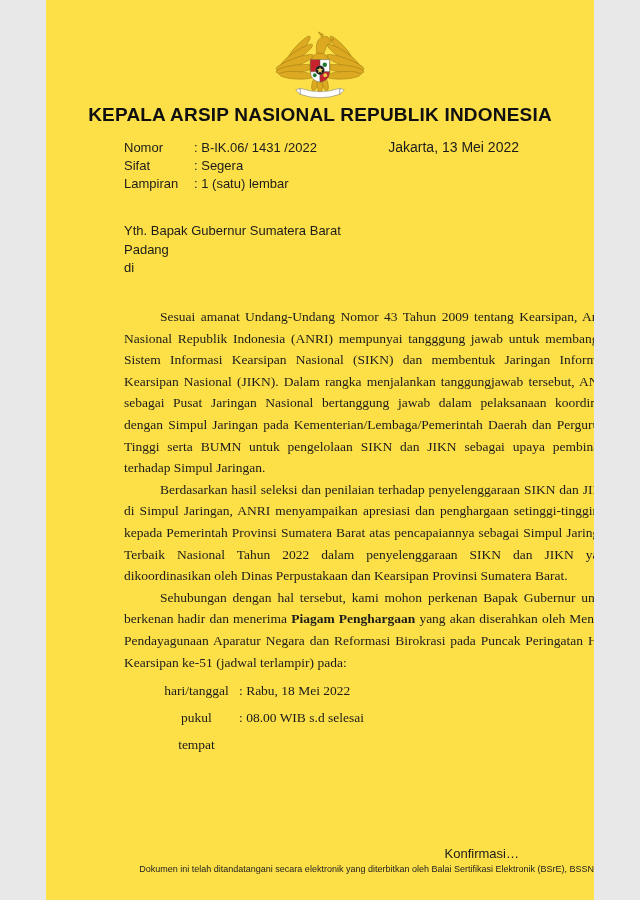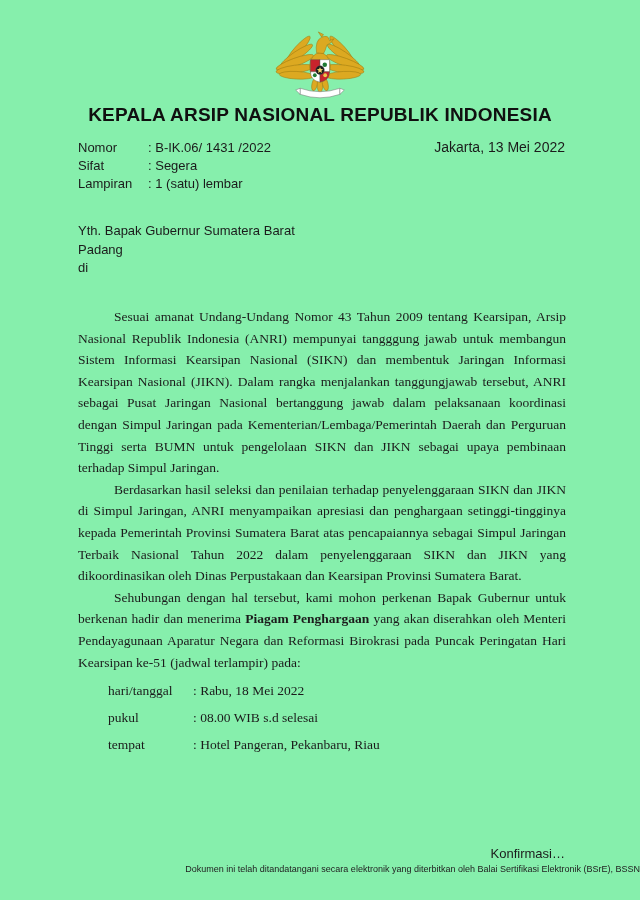--- a/index.html
+++ b/index.html
@@ -1,22 +1,22 @@
 <!DOCTYPE html>
 <html><head>
 <meta charset="utf-8">
 <style>
   * { margin: 0; padding: 0; box-sizing: border-box; }
   html, body { background: #e8e8e8; }
   .page {
     position: relative;
-    width: 640px;
+    width: 548px;
     height: 900px;
     margin: 0 auto;
-    background: #86efac;
+    background: #fde047;
     font-family: "Liberation Sans", sans-serif;
     color: #1b1b1b;
     overflow: hidden;
   }
   .emblem {
     position: absolute;
     top: 25px;
     left: 50%;
     transform: translateX(-50%);
     width: 90px;
@@ -66,21 +66,21 @@
   }
   .body p {
     text-align: justify;
     text-indent: 36px;
   }
   .schedule {
     margin-left: 30px;
     margin-top: 4px;
   }
   .schedule-row { display: flex; line-height: 27px; }
-  .schedule-label { width: 85px; }
+  .schedule-label { width: 85px; text-align: center; }
   .confirm {
     position: absolute;
     top: 846px;
     right: 75px;
     font-size: 13px;
   }
   .footer-note {
     position: absolute;
     top: 864px;
     left: 0;
@@ -174,21 +174,20 @@
       <div class="schedule-row">
         <span class="schedule-label">hari/tanggal</span>
         <span class="schedule-value">: Rabu, 18 Mei 2022</span>
       </div>
       <div class="schedule-row">
         <span class="schedule-label">pukul</span>
         <span class="schedule-value">: 08.00 WIB s.d selesai</span>
       </div>
       <div class="schedule-row">
         <span class="schedule-label">tempat</span>
-        <span class="schedule-value">: Hotel Pangeran, Pekanbaru, Riau</span>
       </div>
     </div>
   </div>
 
   <div class="confirm">Konfirmasi…</div>
   <div class="footer-note">Dokumen ini telah ditandatangani secara elektronik yang diterbitkan oleh Balai Sertifikasi Elektronik (BSrE), BSSN</div>
 
 </div>
 
 </body></html>

